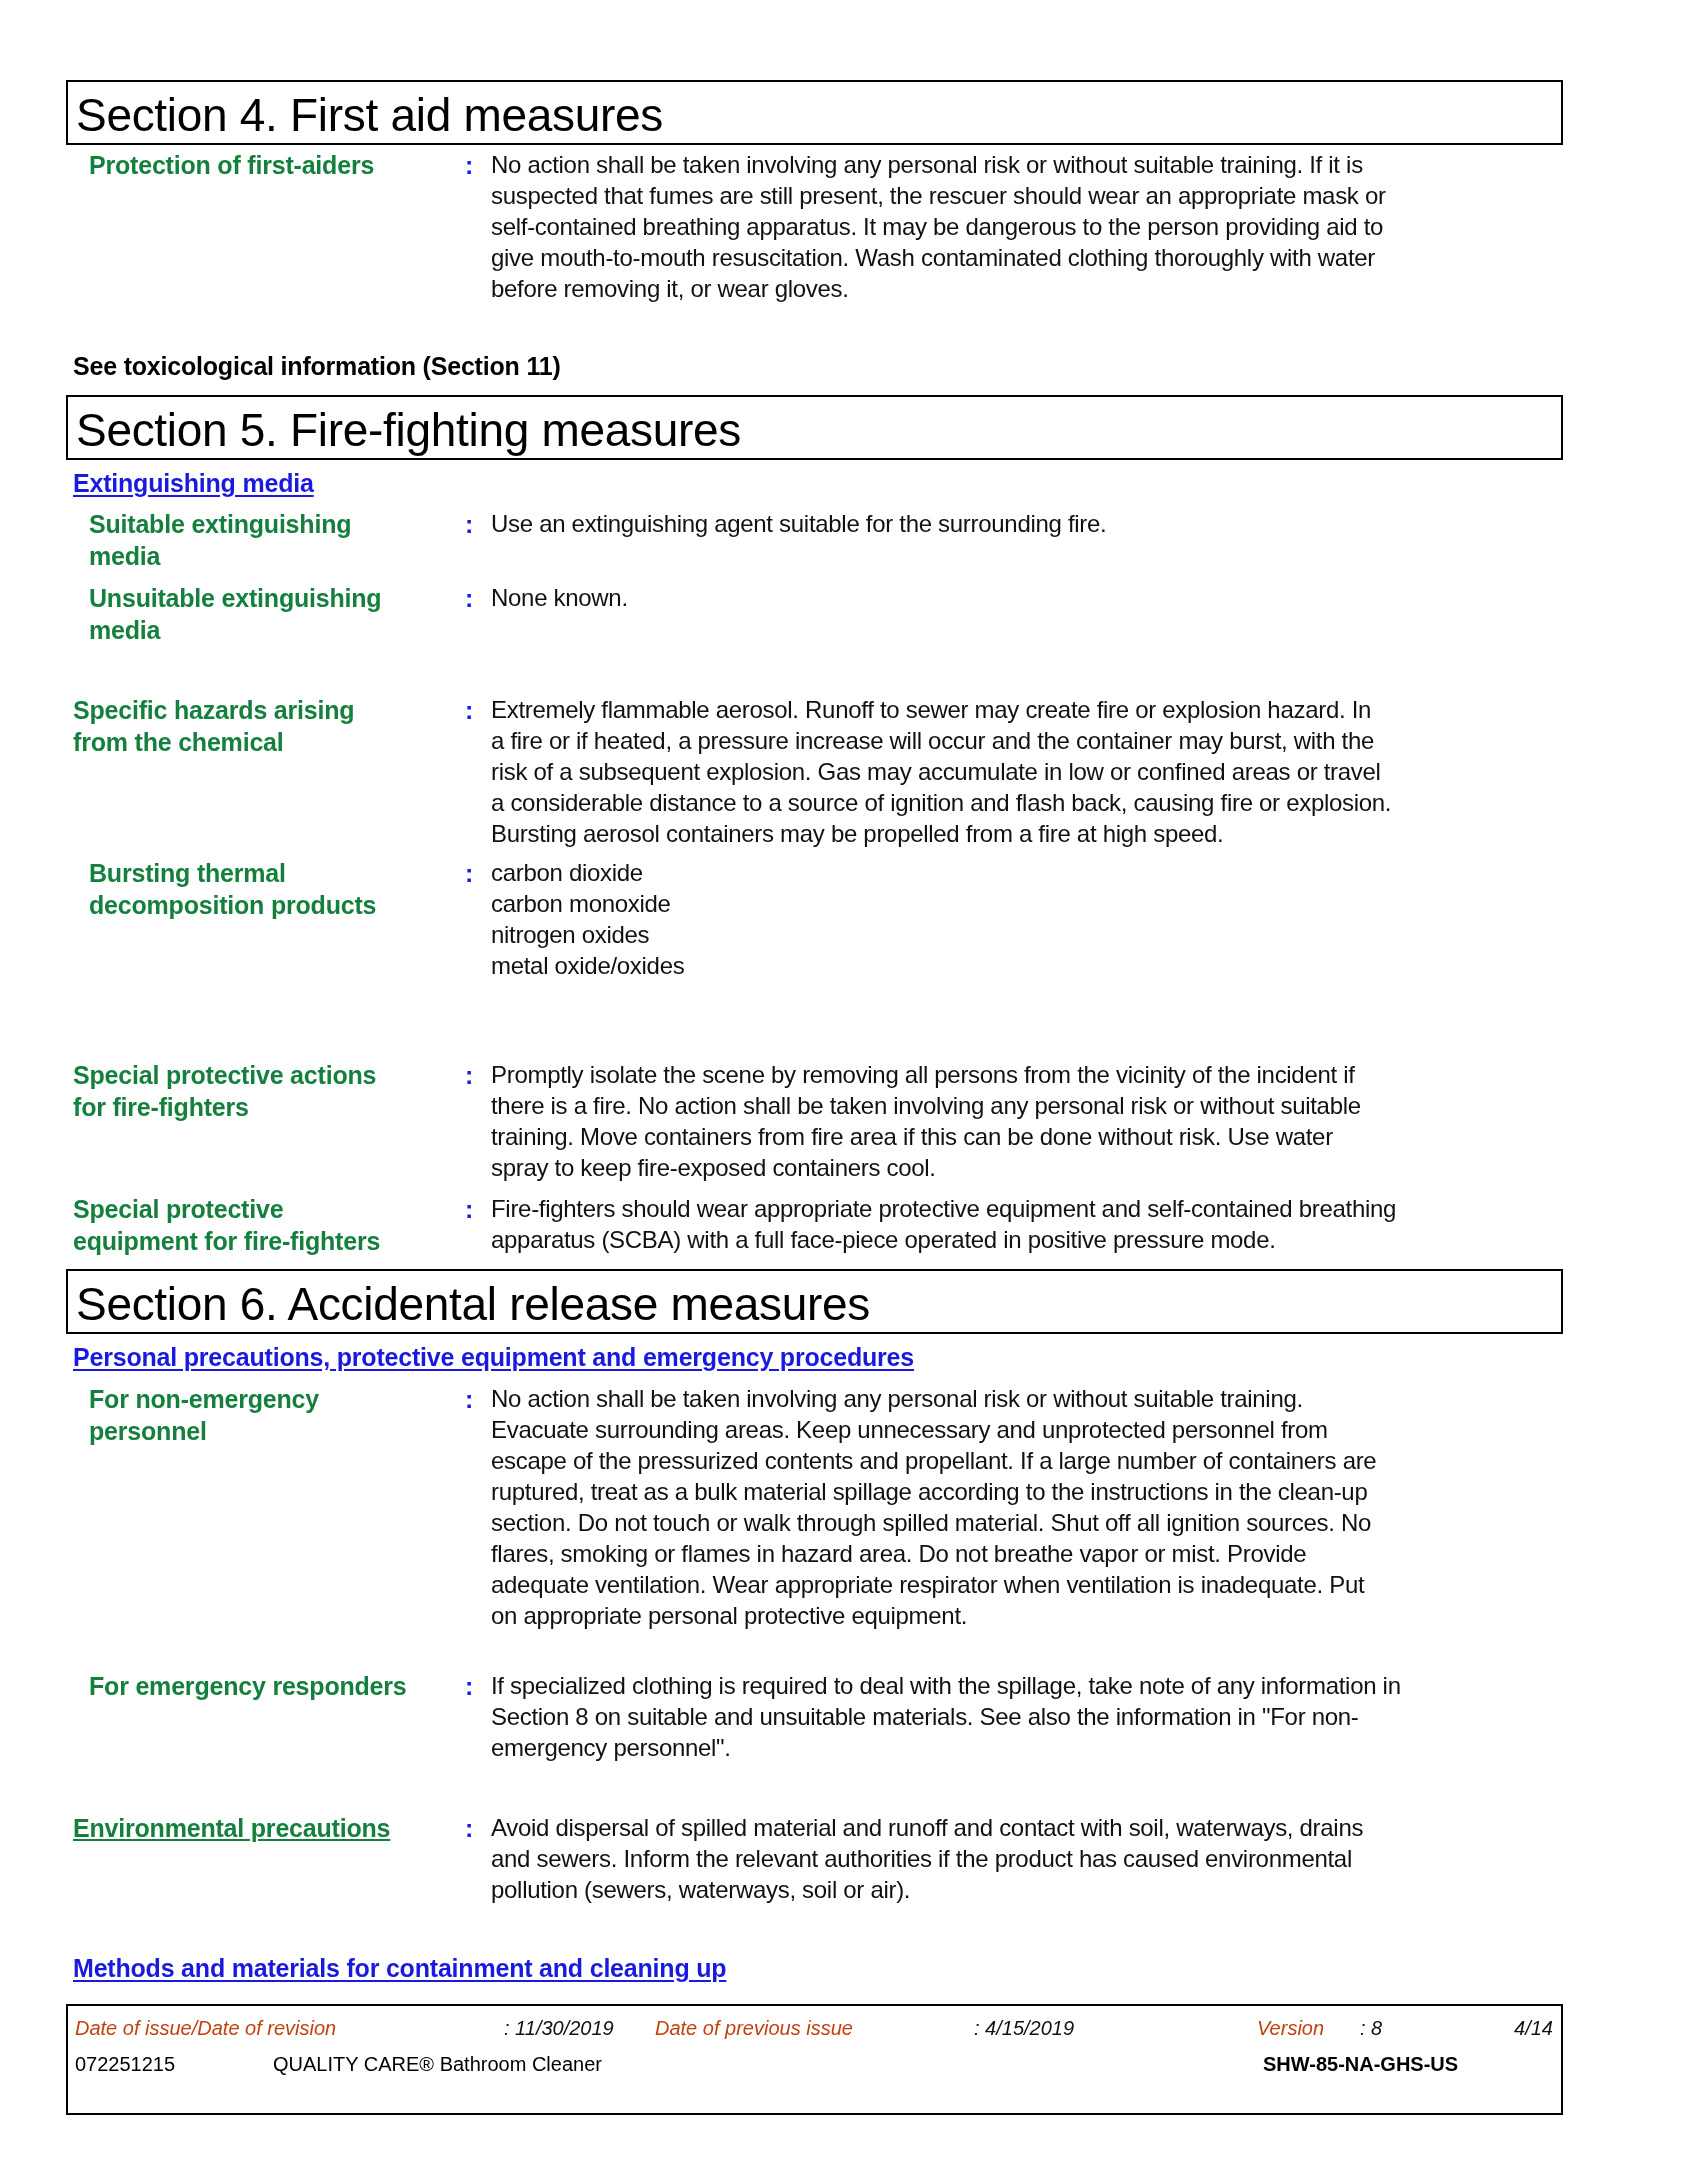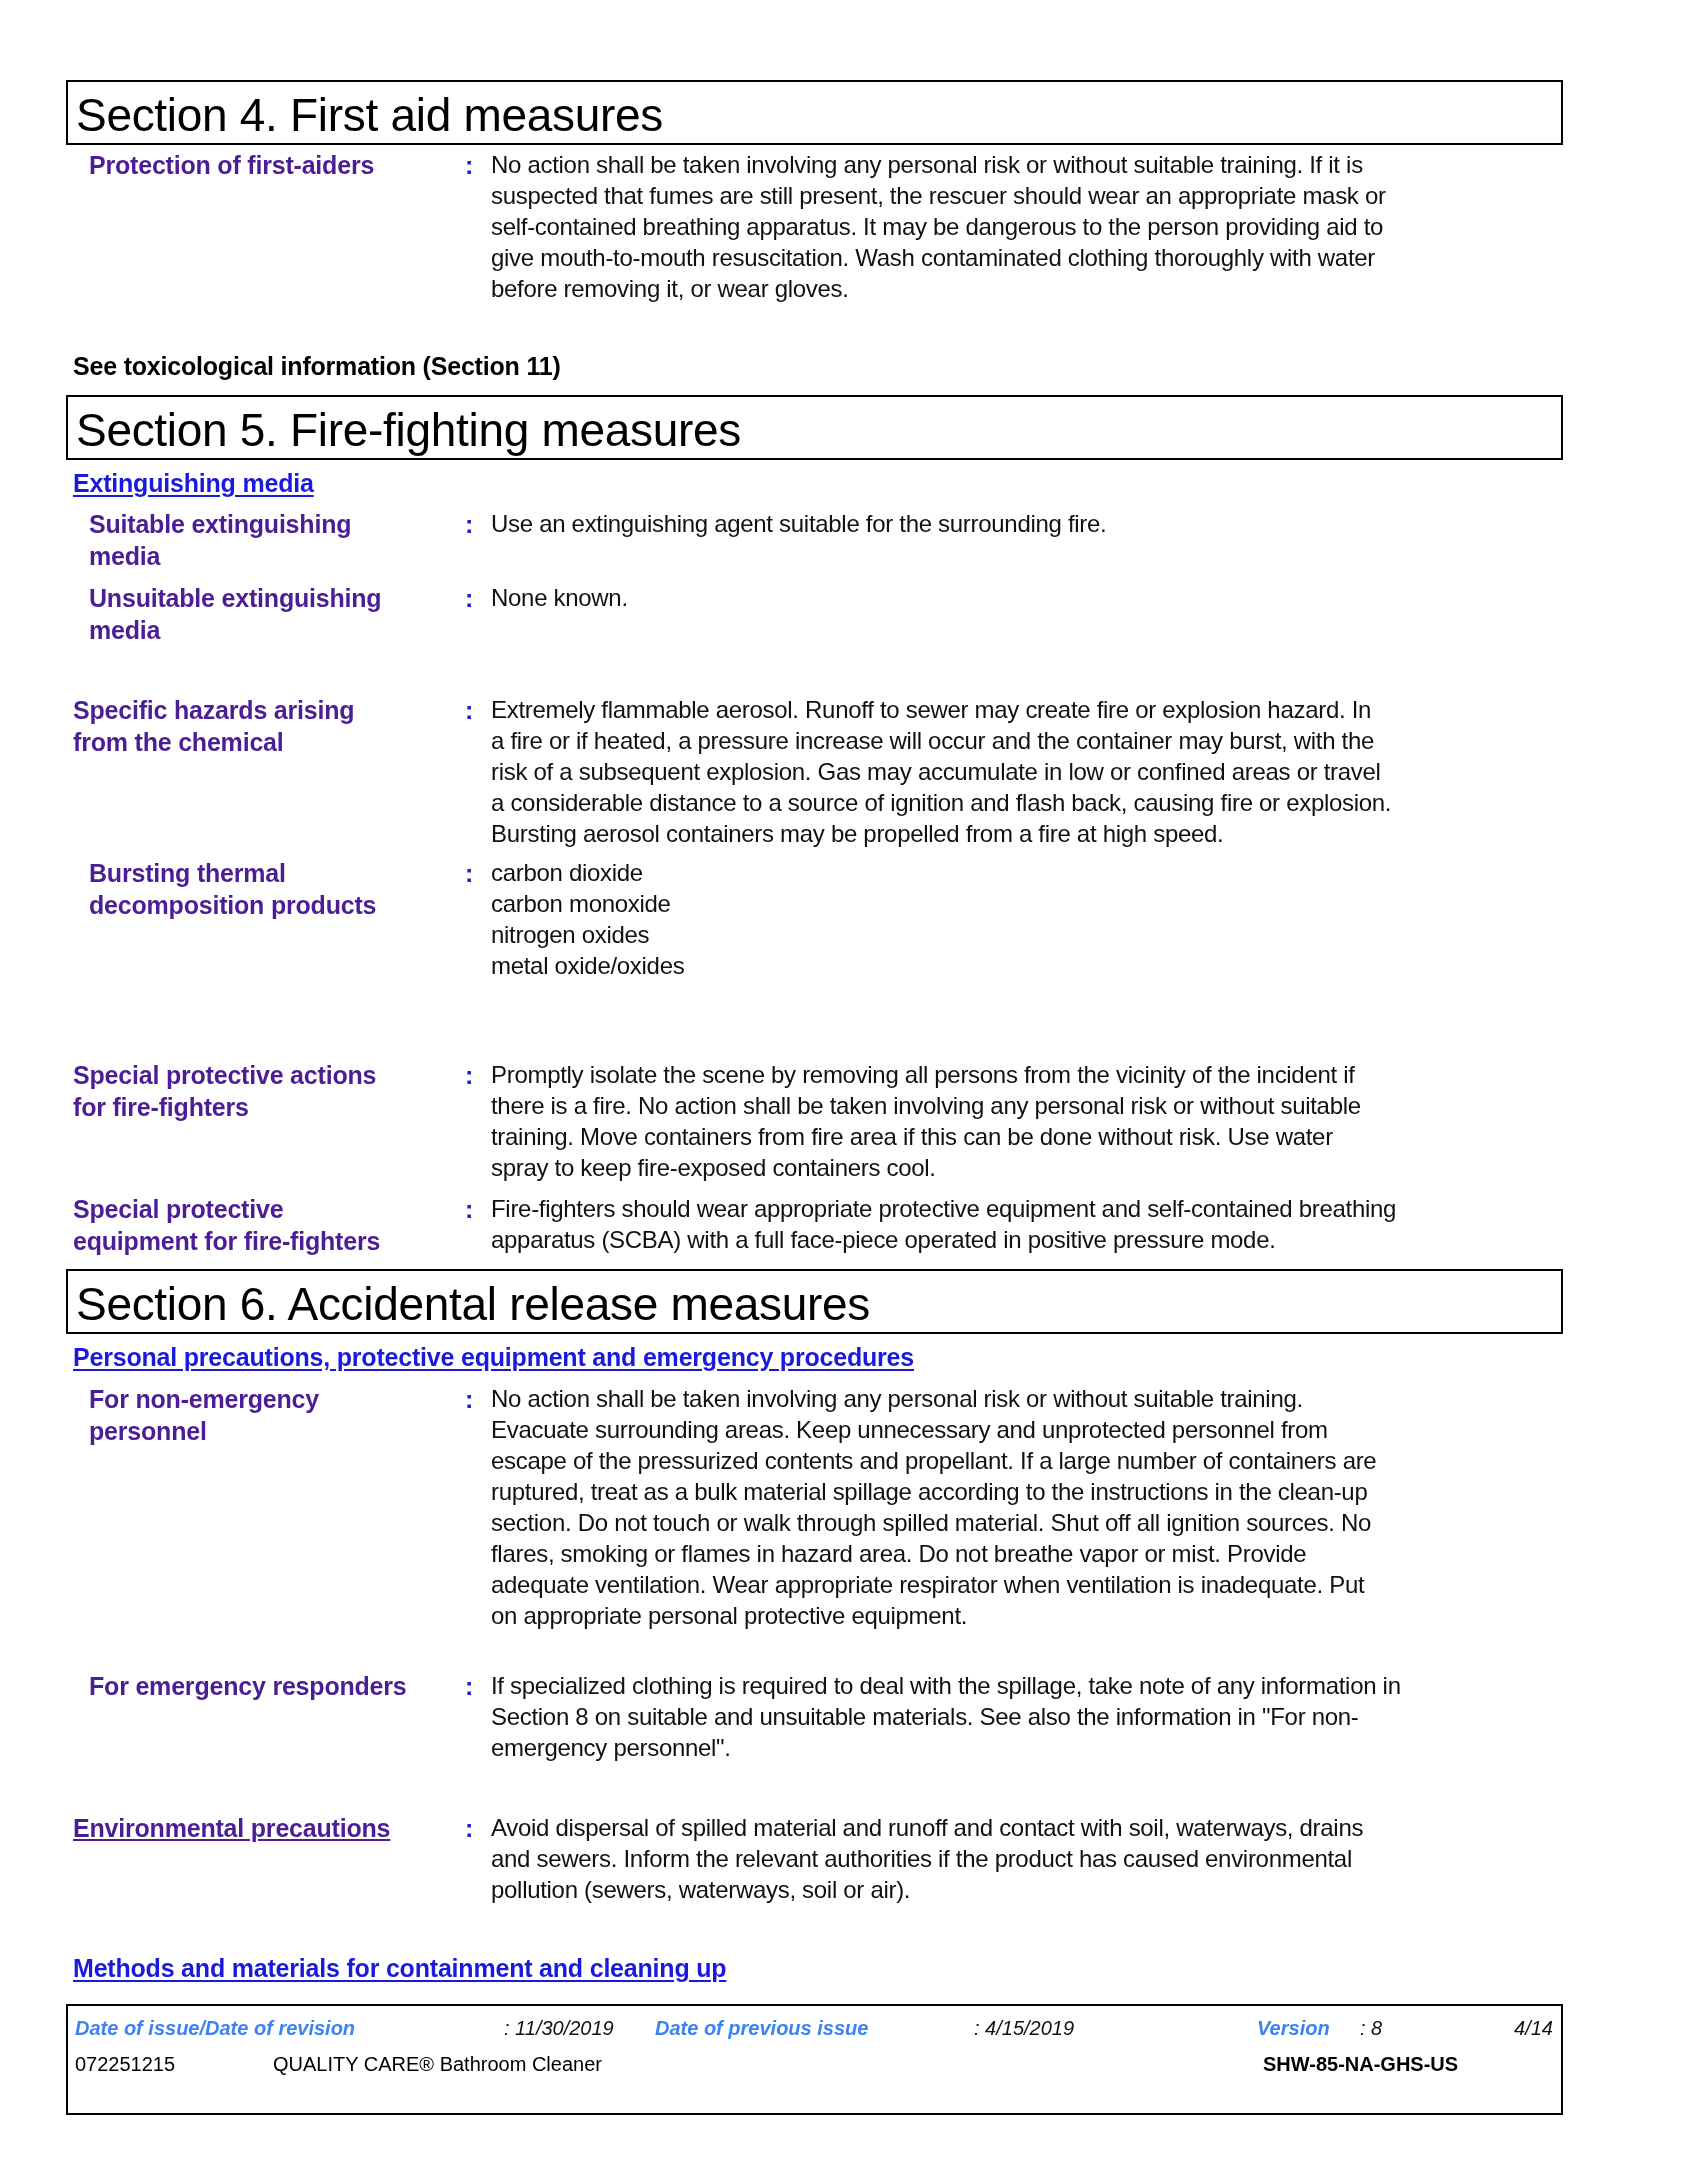--- a/index.html
+++ b/index.html
@@ -2,35 +2,35 @@
 <html><head>
 <meta charset="utf-8">
 <style>
   html, body { margin: 0; padding: 0; background: #ffffff; }
   body { width: 1683px; height: 2178px; position: relative; overflow: hidden;
          font-family: "Liberation Sans", sans-serif; color: #000; }
   .section-box { position: absolute; left: 66px; width: 1493px; height: 61px;
                  border: 2px solid #000; box-sizing: content-box; }
   .section-title { position: absolute; left: 8px; top: 6px; font-size: 46px; font-weight: normal;
                    letter-spacing: -0.3px; white-space: nowrap; }
-  .label { position: absolute; color: #4c1d95; font-weight: bold; font-size: 25px;
+  .label { position: absolute; color: #15803d; font-weight: bold; font-size: 25px;
            line-height: 32px; letter-spacing: -0.2px; }
   .subhead { position: absolute; left: 73px; color: #1a1adf; font-weight: bold; font-size: 25px;
              line-height: 32px; text-decoration: underline; text-underline-offset: 3px;
              letter-spacing: -0.2px; white-space: nowrap; }
   .colon { position: absolute; left: 465px; color: #1a1adf; font-weight: bold; font-size: 25px; line-height: 32px; }
   .value { position: absolute; left: 491px; width: 1069px; font-size: 24px; line-height: 31px;
            color: #111; letter-spacing: -0.3px; }
   .value .line { display: block; white-space: nowrap; }
   .note { position: absolute; left: 73px; font-weight: bold; font-size: 25px; line-height: 32px;
           letter-spacing: -0.2px; white-space: nowrap; }
   .footer-box { position: absolute; left: 66px; top: 2004px; width: 1493px; height: 107px;
                 border: 2px solid #000; }
   .f { position: absolute; font-size: 20px; line-height: 24px; white-space: nowrap; }
-  .f-blue { color: #3b82f6; font-style: italic; font-weight: bold; }
+  .f-blue { color: #c2410c; font-style: italic; font-weight: normal; }
   .f-ital { font-style: italic; color: #111; }
   .f-bold { font-weight: bold; }
 </style>
 </head>
 <body>
 
 <div class="section-box" style="top:80px;">
   <div class="section-title">Section 4. First aid measures</div>
 </div>
 

